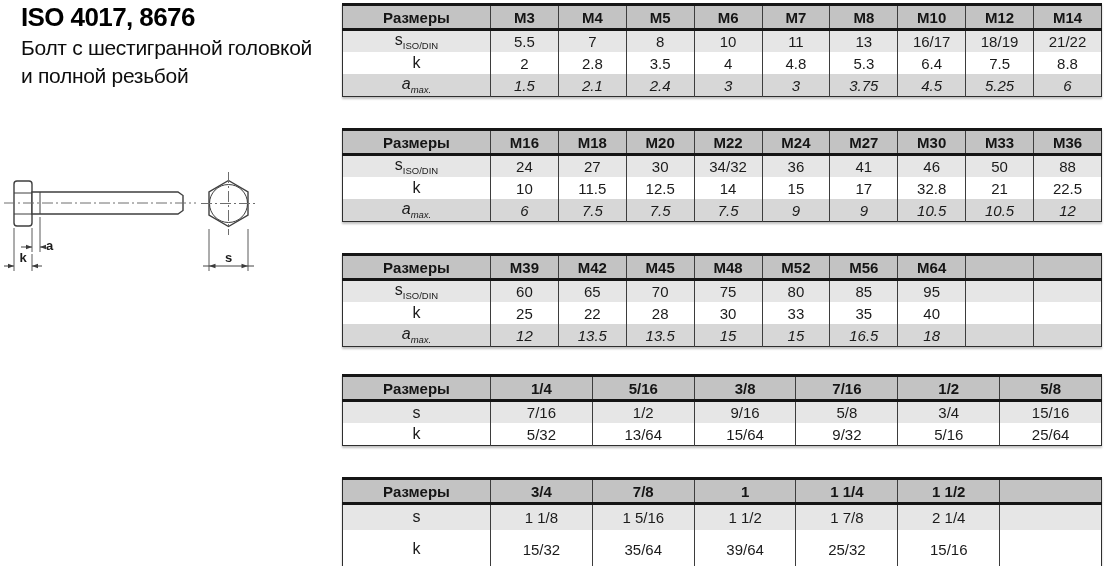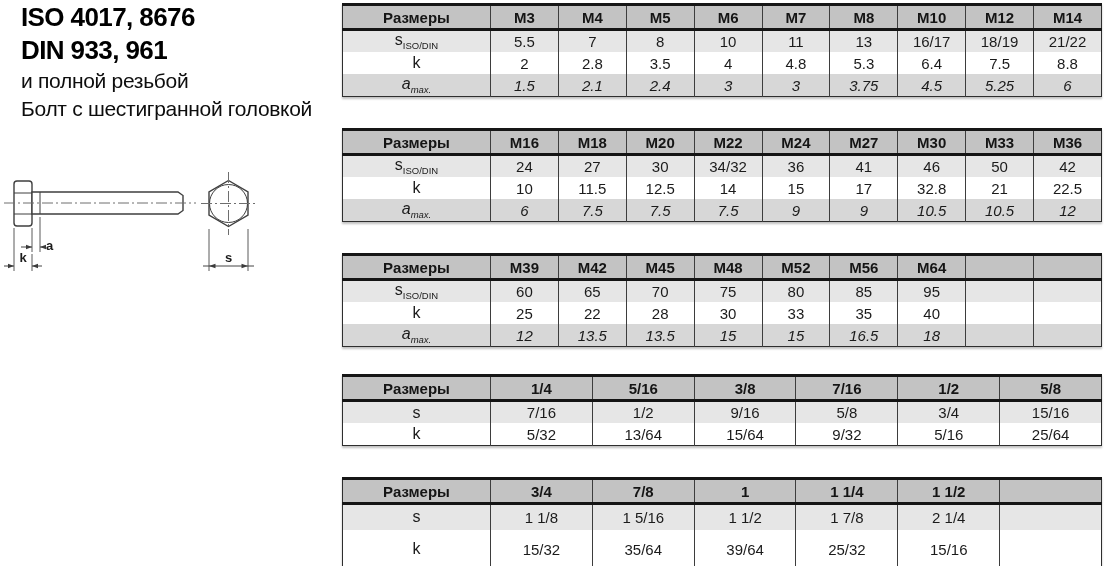--- a/index.html
+++ b/index.html
@@ -48,23 +48,22 @@
   .tbl td.lbl span{font-size:16px;}
   .tbl td.lbl sub{font-size:9.5px;letter-spacing:0;}
 </style>
 </head>
 <body>
 
 <div class="page">
 
   <div class="title-block">
     <div class="t-main">ISO 4017, 8676</div>
-    <div class="t-main">DIN 933, 961</div>
+    <div class="t-desc">Болт с шестигранной головкой</div>
     <div class="t-desc">и полной резьбой</div>
-    <div class="t-desc">Болт с шестигранной головкой</div>
   </div>
 
   <svg class="drawing" viewBox="0 160 300 180" xmlns="http://www.w3.org/2000/svg">
 
     <g>
       <rect class="outline" x="14" y="181" width="18" height="45" rx="3" ry="3"></rect>
       <path class="outline" d="M32,192 L178,192 L183,195.5 L183,210.5 L178,214 L32,214 Z"></path>
       <line class="thin" x1="14" y1="193" x2="32" y2="193"></line>
       <line class="thin" x1="14" y1="214" x2="32" y2="214"></line>
       <line class="thin" x1="40" y1="192" x2="40" y2="214"></line>
@@ -209,21 +208,21 @@
             <tr class="r0">
               <td class="lbl"><span>s</span><sub>ISO/DIN</sub></td>
               <td>24</td>
               <td>27</td>
               <td>30</td>
               <td>34/32</td>
               <td>36</td>
               <td>41</td>
               <td>46</td>
               <td>50</td>
-              <td>42</td>
+              <td>88</td>
             </tr>
             <tr class="r1">
               <td class="lbl"><span>k</span></td>
               <td>10</td>
               <td>11.5</td>
               <td>12.5</td>
               <td>14</td>
               <td>15</td>
               <td>17</td>
               <td>32.8</td>

